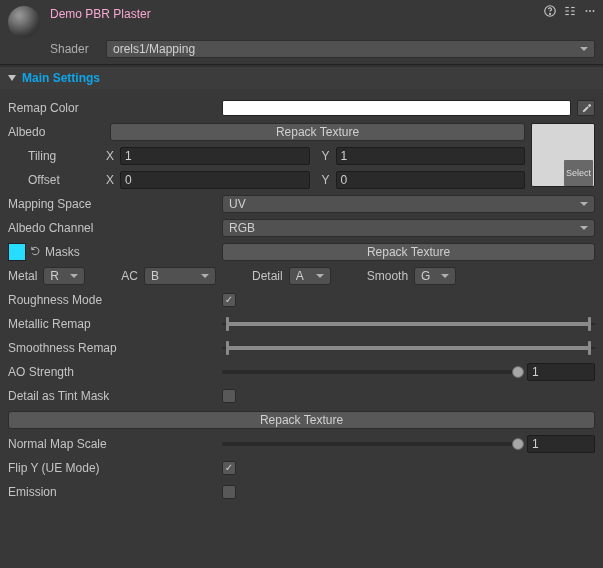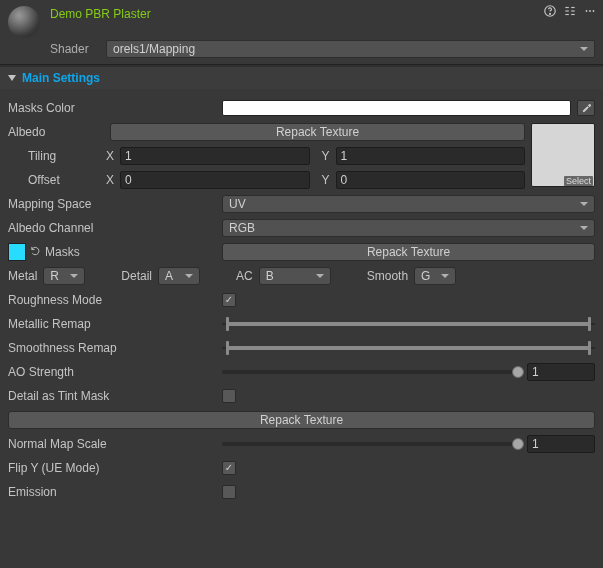--- a/index.html
+++ b/index.html
@@ -20,21 +20,21 @@
     position: relative;
   }
   .mat-sphere {
     width: 32px; height: 32px;
     background: radial-gradient(circle at 35% 30%, #999 0%, #777 25%, #3a3a3a 65%, #222 100%);
     border-radius: 50%;
     flex-shrink: 0;
     margin-right: 10px;
   }
   .header-main { flex: 1; }
-  .title { color: #84cc16; font-size: 12px; padding-top: 1px; }
+  .title { color: #f9a8d4; font-size: 12px; padding-top: 1px; }
   .header-icons {
     position: absolute;
     right: 6px; top: 4px;
     display: flex;
     gap: 6px;
     color: #c4c4c4;
   }
   .header-icons svg { width: 14px; height: 14px; }
 
   .shader-row {
@@ -137,21 +137,21 @@
     border-radius: 2px;
     position: relative;
     flex-shrink: 0;
   }
   .tex-thumb .sel {
     position: absolute;
     right: 1px; bottom: 0;
     font-size: 9px;
     color: #ddd;
     background: rgba(30,30,30,.6);
-    padding: 0 2px;
+    padding: 8px 2px;
     border-radius: 1px;
   }
 
   .albedo-block { display:flex; gap:6px; align-items:flex-start; margin-bottom:6px;}
   .albedo-left { flex:1; }
 
   .numrow { display:flex; align-items:center; gap:6px; margin-bottom:6px;justify-content:space-between;}
   .numrow .sublabel { width: 86px; padding-left:20px;}
   .numrow .axis { width: 14px; text-align:right;}
   .numfield {
@@ -278,21 +278,21 @@
 <div class="sep"></div>
 
 <div class="section-hdr">
   <span class="foldout"></span>
   <span>Main Settings</span>
 </div>
 
 <div class="body">
 
   <div class="row">
-    <div class="lbl-col">Masks Color</div>
+    <div class="lbl-col">Remap Color</div>
     <div class="ctl-col">
       <div class="color-swatch"></div>
       <div class="eyedrop">
           <svg viewBox="0 0 24 24" fill="#cfcfcf">
             <path d="M4 20l1-4 9-9 3 3-9 9-4 1z"></path>
             <path d="M15 5l4 4 2-2a2.8 2.8 0 1 0-4-4l-2 2z"></path>
           </svg>
         </div>
     </div>
   </div>
@@ -352,26 +352,26 @@
         <div class="btn">Repack Texture</div>
       </div>
   </div>
 
   <div class="channel-row">
     <div class="pair">
       <span>Metal</span>
       <div class="dropdown-sml">R</div>
     </div>
     <div class="pair" style="margin-left:28px;">
+      <span>AC</span>
+      <div class="dropdown-sml" style="min-width:72px;">B</div>
+    </div>
+    <div class="pair" style="margin-left:28px;">
       <span>Detail</span>
       <div class="dropdown-sml">A</div>
-    </div>
-    <div class="pair" style="margin-left:28px;">
-      <span>AC</span>
-      <div class="dropdown-sml" style="min-width:72px;">B</div>
     </div>
     <div class="pair" style="margin-left:28px;">
       <span>Smooth</span>
       <div class="dropdown-sml">G</div>
     </div>
   </div>
 
   <div class="row">
     <div class="lbl-col">Roughness Mode</div>
     <div class="ctl-col">

